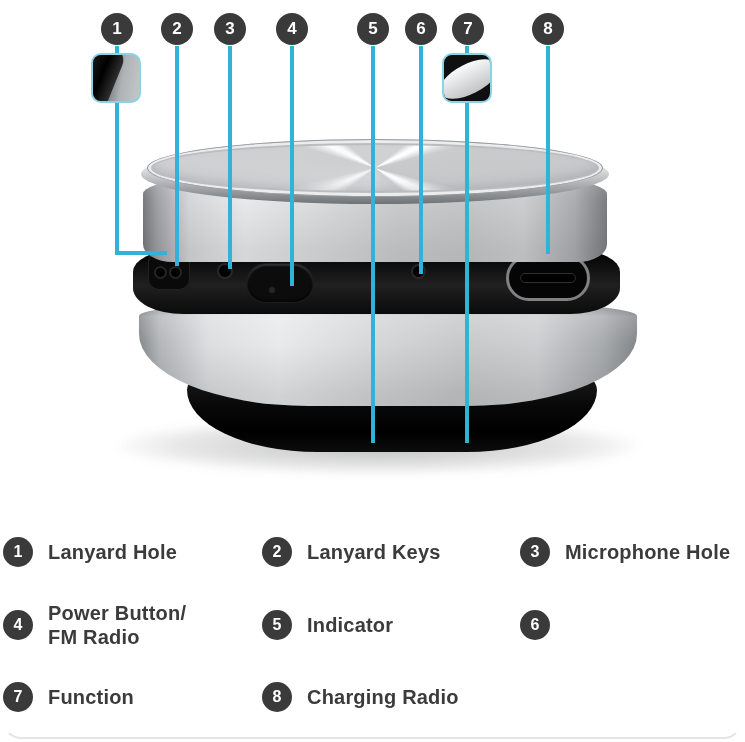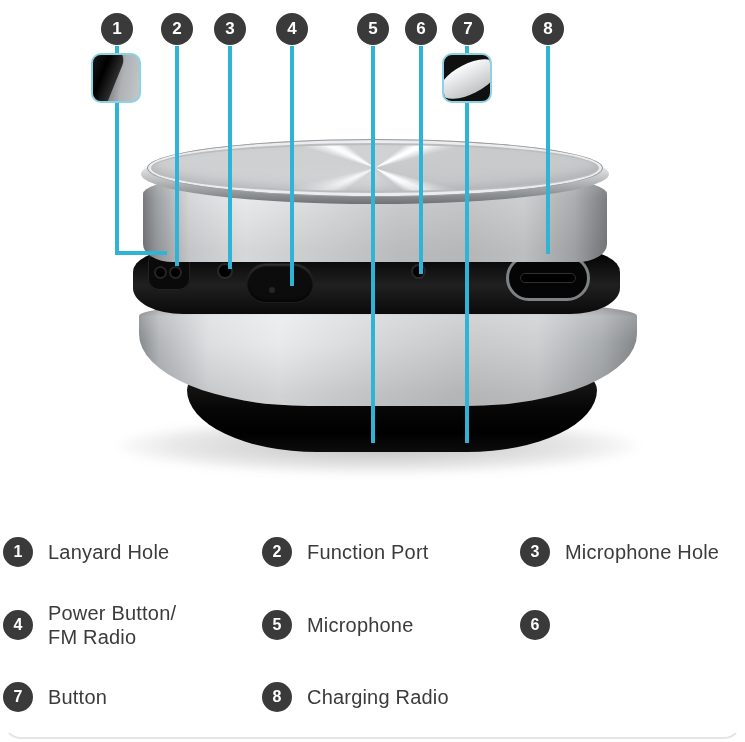--- a/index.html
+++ b/index.html
@@ -93,21 +93,21 @@
     border-radius:14px; }
   .inset-7 { left:442px; background:#101010; }
   .inset-7::before { content:""; position:absolute; left:-7px; top:9px; width:64px; height:30px;
     background:linear-gradient(180deg,#fafbfc,#c1c3c5); border-radius:50%; transform:rotate(-27deg); }
 
   
   .legend-item { position:absolute; display:flex; align-items:center; gap:15px; z-index:5; }
   .legend-badge { width:30px; height:30px; border-radius:50%; background:#3a3a3a; color:#fff;
     flex:0 0 30px; font-weight:bold; font-size:16px; display:flex; align-items:center;
     justify-content:center; }
-  .legend-text { font-size:20px; font-weight:normal; color:#3b3b3b; line-height:24px;
+  .legend-text { font-size:20px; font-weight:bold; color:#3b3b3b; line-height:24px;
     letter-spacing:.2px; white-space:nowrap; }
   .li-1 { left:3px;   top:537px; } .li-2 { left:262px; top:537px; } .li-3 { left:520px; top:537px; }
   .li-4 { left:3px;   top:601px; } .li-5 { left:262px; top:610px; } .li-6 { left:520px; top:610px; }
   .li-7 { left:3px;   top:682px; } .li-8 { left:262px; top:682px; }
 </style>
 </head>
 <body>
 
 <div class="scene">
 
@@ -155,43 +155,43 @@
 
   <div class="inset inset-1"></div>
   <div class="inset inset-7"></div>
 
   <div class="legend-item li-1">
     <div class="legend-badge">1</div>
     <div class="legend-text">Lanyard Hole</div>
   </div>
   <div class="legend-item li-2">
     <div class="legend-badge">2</div>
-    <div class="legend-text">Function Port</div>
+    <div class="legend-text">Lanyard Keys</div>
   </div>
   <div class="legend-item li-3">
     <div class="legend-badge">3</div>
     <div class="legend-text">Microphone Hole</div>
   </div>
   <div class="legend-item li-4">
     <div class="legend-badge">4</div>
     <div class="legend-text">
       <div>Power Button/</div>
       <div>FM Radio</div>
     </div>
   </div>
   <div class="legend-item li-5">
     <div class="legend-badge">5</div>
-    <div class="legend-text">Microphone</div>
+    <div class="legend-text">Indicator</div>
   </div>
   <div class="legend-item li-6">
     <div class="legend-badge">6</div>
   </div>
   <div class="legend-item li-7">
     <div class="legend-badge">7</div>
-    <div class="legend-text">Button</div>
+    <div class="legend-text">Function</div>
   </div>
   <div class="legend-item li-8">
     <div class="legend-badge">8</div>
     <div class="legend-text">Charging Radio</div>
   </div>
 
   <div class="frame"></div>
 </div>
 
 </body></html>

